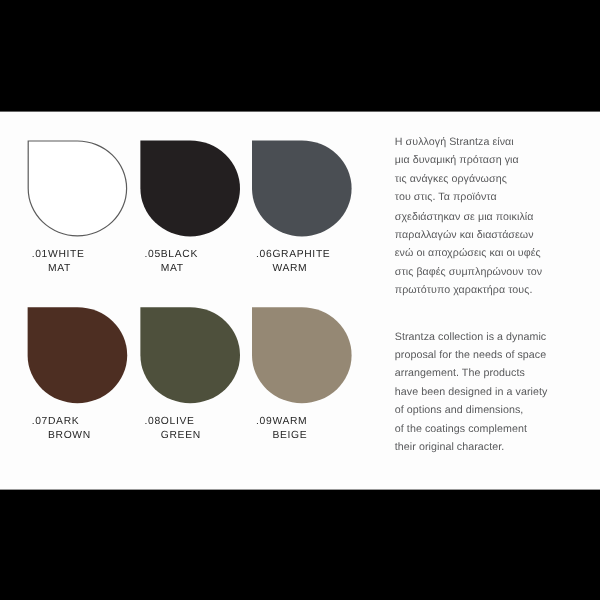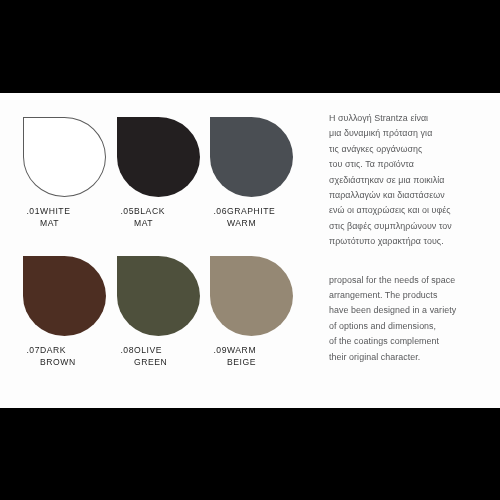--- a/index.html
+++ b/index.html
@@ -174,20 +174,21 @@
           <span class="ln">μια δυναμική πρόταση για</span>
           <span class="ln">τις ανάγκες οργάνωσης</span>
           <span class="ln">του στις. Τα προϊόντα</span>
           <span class="ln">σχεδιάστηκαν σε μια ποικιλία</span>
           <span class="ln">παραλλαγών και διαστάσεων</span>
           <span class="ln">ενώ οι αποχρώσεις και οι υφές</span>
           <span class="ln">στις βαφές συμπληρώνουν τον</span>
           <span class="ln">πρωτότυπο χαρακτήρα τους.</span>
         </div>
       <div class="para english" style="color: rgb(88, 89, 91);">
+          <span class="ln">Strantza collection is a dynamic</span>
           <span class="ln">proposal for the needs of space</span>
           <span class="ln">arrangement. The products</span>
           <span class="ln">have been designed in a variety</span>
           <span class="ln">of options and dimensions,</span>
           <span class="ln">of the coatings complement</span>
           <span class="ln">their original character.</span>
         </div>
     </div>
 
   </div>

